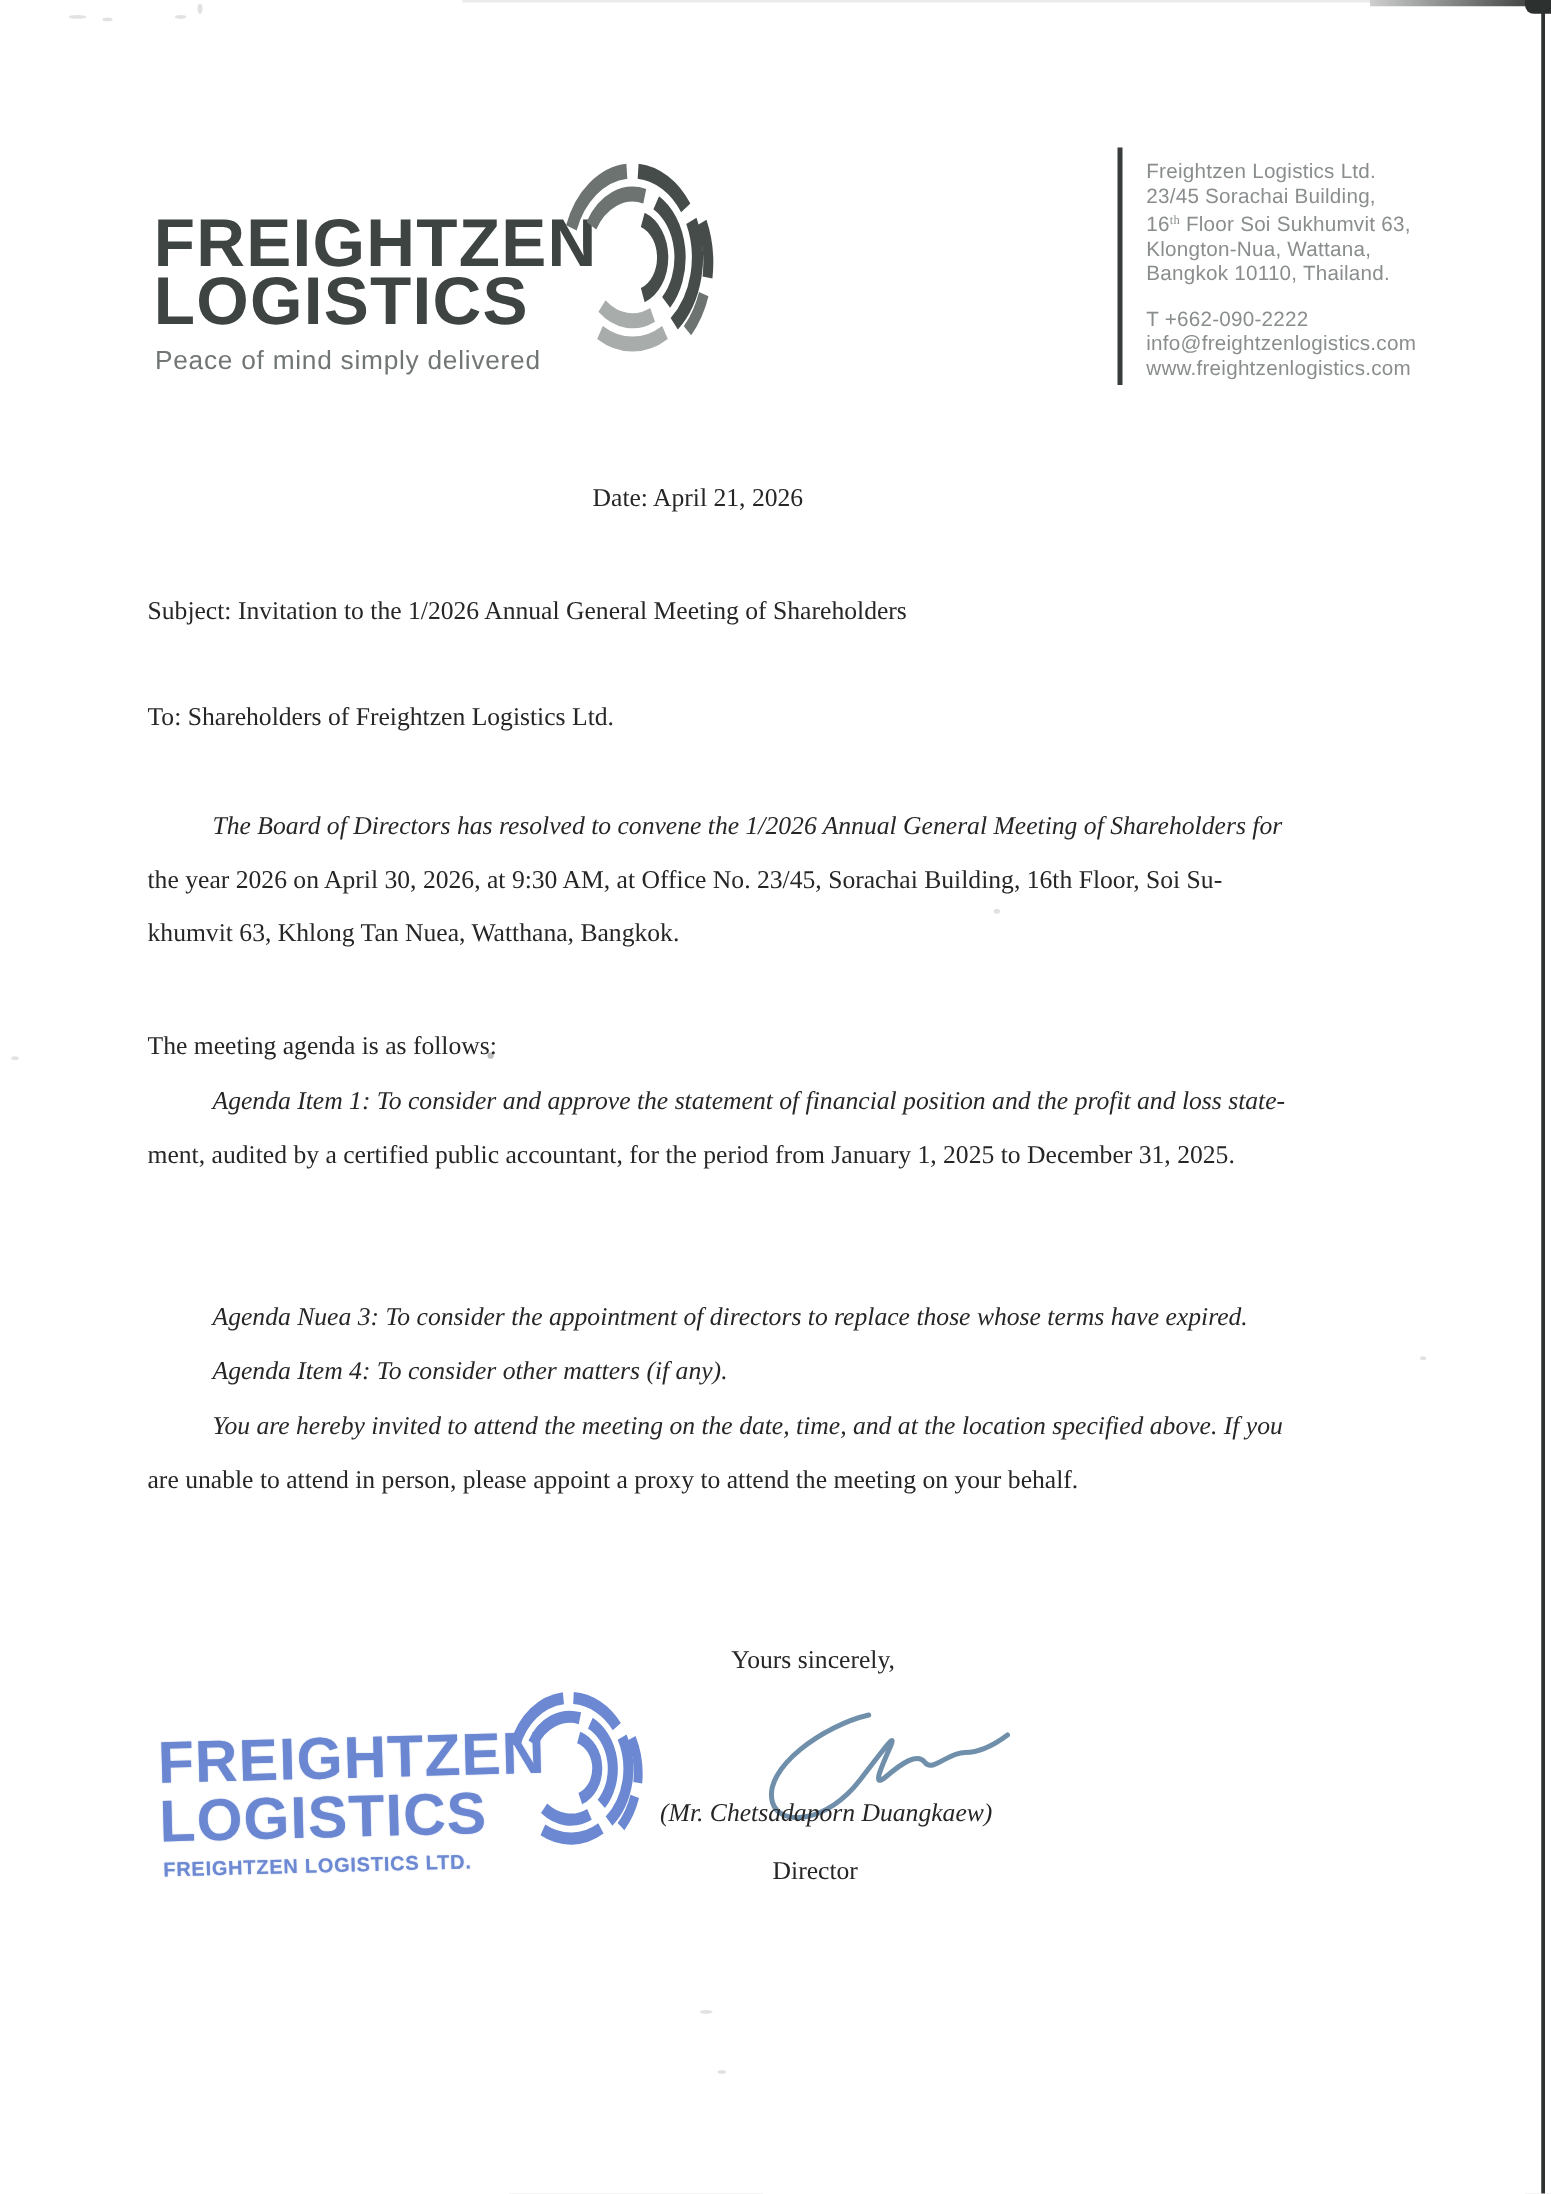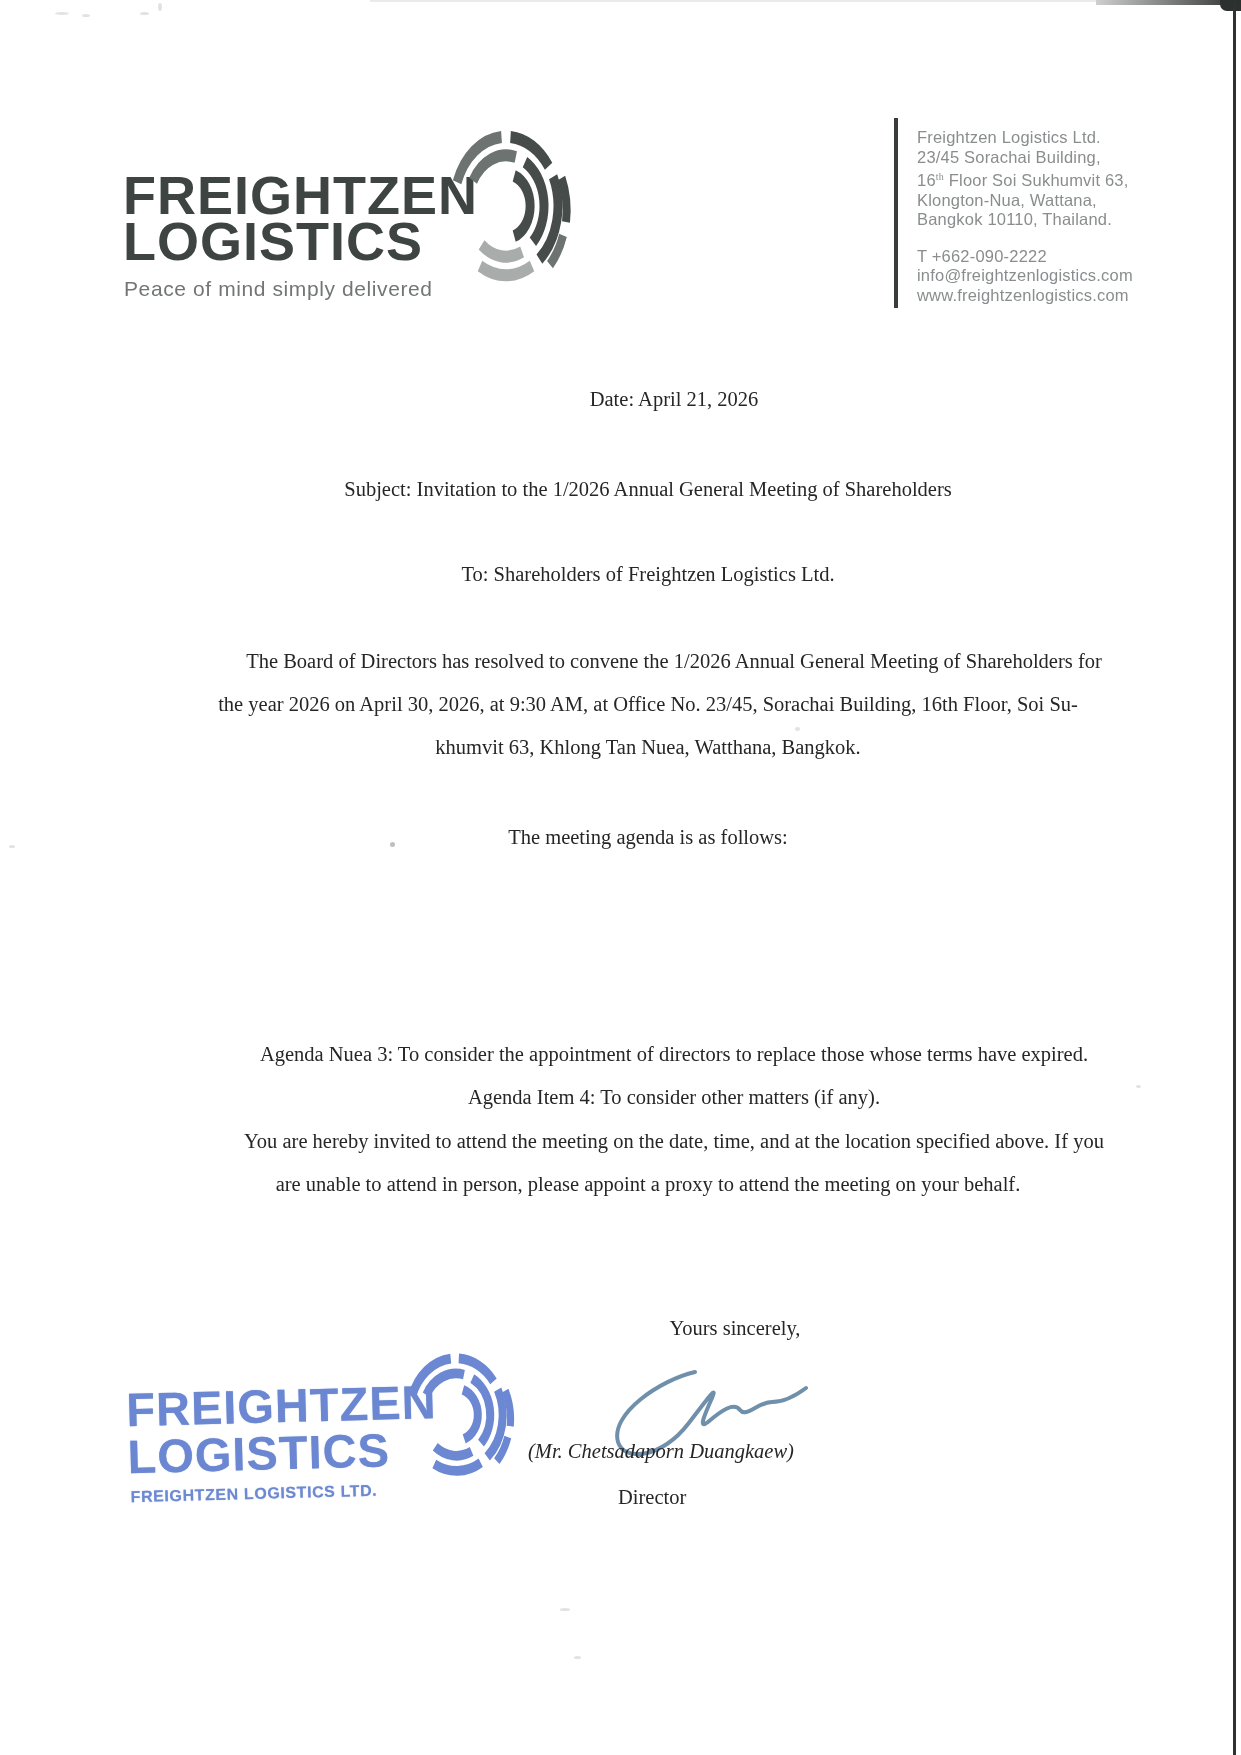--- a/index.html
+++ b/index.html
@@ -42,24 +42,24 @@
     left:917px;top:128px;width:300px;
     font-family:"Liberation Sans","DejaVu Sans",sans-serif;
     font-size:16.5px;line-height:19.5px;color:#8a8d8e;letter-spacing:.2px;
   }
   .addr-gap{height:17px;}
   .sup{font-size:10px;vertical-align:6px;font-family:Liberation Serif, serif;}
 
   
   .body-text{
     left:118px;width:1060px;
-    font-size:20.5px;line-height:43px;color:#262626;text-align:center;
+    font-size:20.5px;line-height:43px;color:#262626;
   }
   .line{white-space:nowrap;}
-  .indent{padding-left:52px;}
+  .indent{padding-left:52px;font-style:italic;}
   .centered-date{left:474px;width:400px;}
   .signoff{left:585px;width:300px;}
 
   
   .stamp{
     left:125px;top:1346px;width:480px;height:170px;
     transform:rotate(-1.5deg);opacity:.82;
   }
   .stamp-big{
     position:absolute;left:2px;top:34px;
@@ -141,20 +141,24 @@
   <div class="abs body-text" style="top:553px">To: Shareholders of Freightzen Logistics Ltd.</div>
 
   <div class="abs body-text" style="top:640px">
     <div class="line indent">The Board of Directors has resolved to convene the 1/2026 Annual General Meeting of Shareholders for</div>
     <div class="line">the year 2026 on April 30, 2026, at 9:30 AM, at Office No. 23/45, Sorachai Building, 16th Floor, Soi Su-</div>
     <div class="line">khumvit 63, Khlong Tan Nuea, Watthana, Bangkok.</div>
   </div>
 
   <div class="abs body-text" style="top:816px">The meeting agenda is as follows:</div>
 
+  <div class="abs body-text" style="top:860px">
+    <div class="line indent">Agenda Item 1: To consider and approve the statement of financial position and the profit and loss state-</div>
+    <div class="line">ment, audited by a certified public accountant, for the period from January 1, 2025 to December 31, 2025.</div>
+  </div>
 
 
   <div class="abs body-text" style="top:1033px">
     <div class="line indent">Agenda Nuea 3: To consider the appointment of directors to replace those whose terms have expired.</div>
   </div>
 
   <div class="abs body-text" style="top:1076px">
     <div class="line indent">Agenda Item 4: To consider other matters (if any).</div>
   </div>
 

